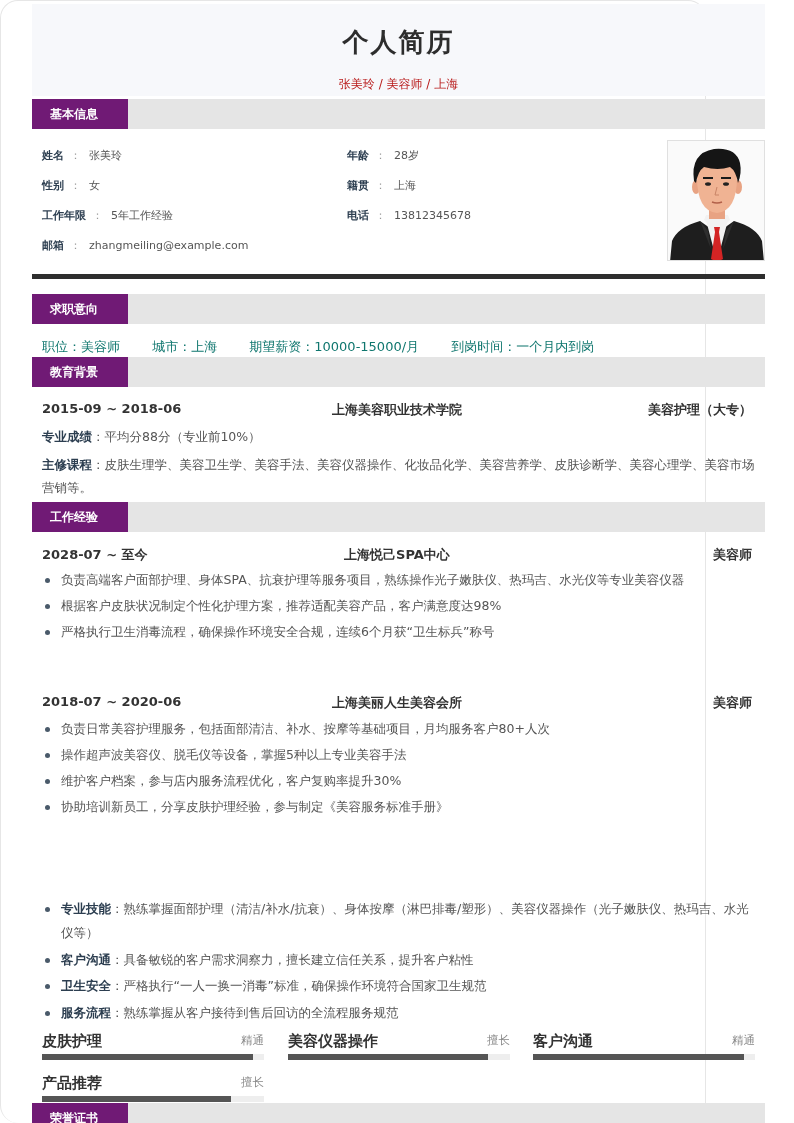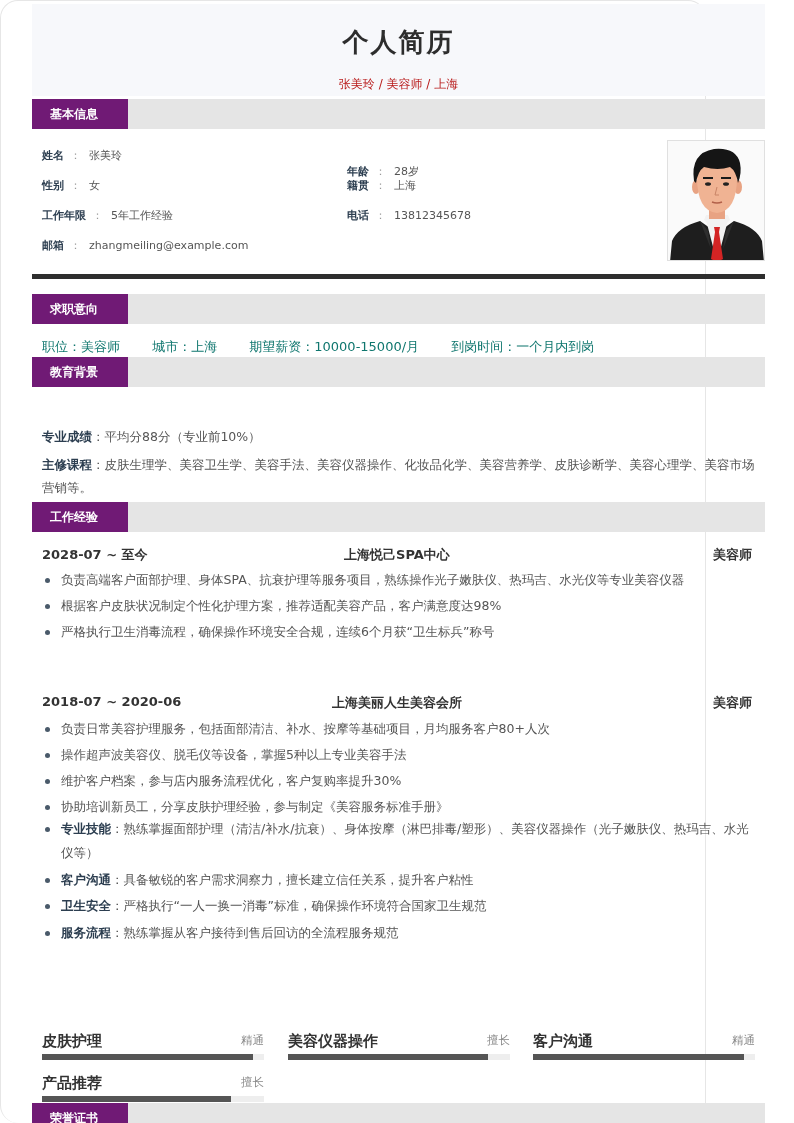--- a/index.html
+++ b/index.html
@@ -62,21 +62,21 @@
   </div>
   <div class="info-row" style="left:41px; top:177px">
     <span class="lbl">性别</span><span class="colon">：</span><span class="val">女</span>
   </div>
   <div class="info-row" style="left:41px; top:207px">
     <span class="lbl">工作年限</span><span class="colon">：</span><span class="val">5年工作经验</span>
   </div>
   <div class="info-row" style="left:41px; top:237px">
     <span class="lbl">邮箱</span><span class="colon">：</span><span class="val">zhangmeiling@example.com</span>
   </div>
-  <div class="info-row" style="left:346px; top:163px">
+  <div class="info-row" style="left:346px; top:147px">
     <span class="lbl">年龄</span><span class="colon">：</span><span class="val">28岁</span>
   </div>
   <div class="info-row" style="left:346px; top:177px">
     <span class="lbl">籍贯</span><span class="colon">：</span><span class="val">上海</span>
   </div>
   <div class="info-row" style="left:346px; top:207px">
     <span class="lbl">电话</span><span class="colon">：</span><span class="val">13812345678</span>
   </div>
 
   <div class="photo">
@@ -120,20 +120,25 @@
   </div>
   <div class="intent">
     <span>职位：美容师</span>
     <span>城市：上海</span>
     <span>期望薪资：10000-15000/月</span>
     <span>到岗时间：一个月内到岗</span>
   </div>
 
   <div class="section-head" style="top:356px">
     <span class="tag">教育背景</span>
+  </div>
+  <div class="edu-row" style="top:400px">
+    <span>2015-09 ~ 2018-06</span>
+    <span class="c">上海美容职业技术学院</span>
+    <span class="r">美容护理（大专）</span>
   </div>
   <div class="edu-line" style="top:424px">
     <span class="k">专业成绩</span><span>：平均分88分（专业前10%）</span>
   </div>
   <div class="edu-line" style="top:452px">
     <span class="k">主修课程</span><span>：皮肤生理学、美容卫生学、美容手法、美容仪器操作、化妆品化学、美容营养学、皮肤诊断学、美容心理学、美容市场营销等。</span>
   </div>
 
   <div class="section-head" style="top:501px">
     <span class="tag">工作经验</span>
@@ -155,21 +160,21 @@
     <span class="c">上海美丽人生美容会所</span>
     <span class="r">美容师</span>
   </div>
   <ul class="bullets" style="top:715px">
     <li>负责日常美容护理服务，包括面部清洁、补水、按摩等基础项目，月均服务客户80+人次</li>
     <li>操作超声波美容仪、脱毛仪等设备，掌握5种以上专业美容手法</li>
     <li>维护客户档案，参与店内服务流程优化，客户复购率提升30%</li>
     <li>协助培训新员工，分享皮肤护理经验，参与制定《美容服务标准手册》</li>
   </ul>
 
-  <ul class="bullets skills" style="top:816px">
+  <ul class="bullets skills" style="top:896px">
     <li><span class="k">专业技能</span><span>：熟练掌握面部护理（清洁/补水/抗衰）、身体按摩（淋巴排毒/塑形）、美容仪器操作（光子嫩肤仪、热玛吉、水光仪等）</span></li>
     <li><span class="k">客户沟通</span><span>：具备敏锐的客户需求洞察力，擅长建立信任关系，提升客户粘性</span></li>
     <li><span class="k">卫生安全</span><span>：严格执行“一人一换一消毒”标准，确保操作环境符合国家卫生规范</span></li>
     <li><span class="k">服务流程</span><span>：熟练掌握从客户接待到售后回访的全流程服务规范</span></li>
   </ul>
 
   <div class="skillbar" style="left:41px; top:1031px">
     <div class="name">皮肤护理</div>
     <div class="lvl">精通</div>
     <div class="track">

